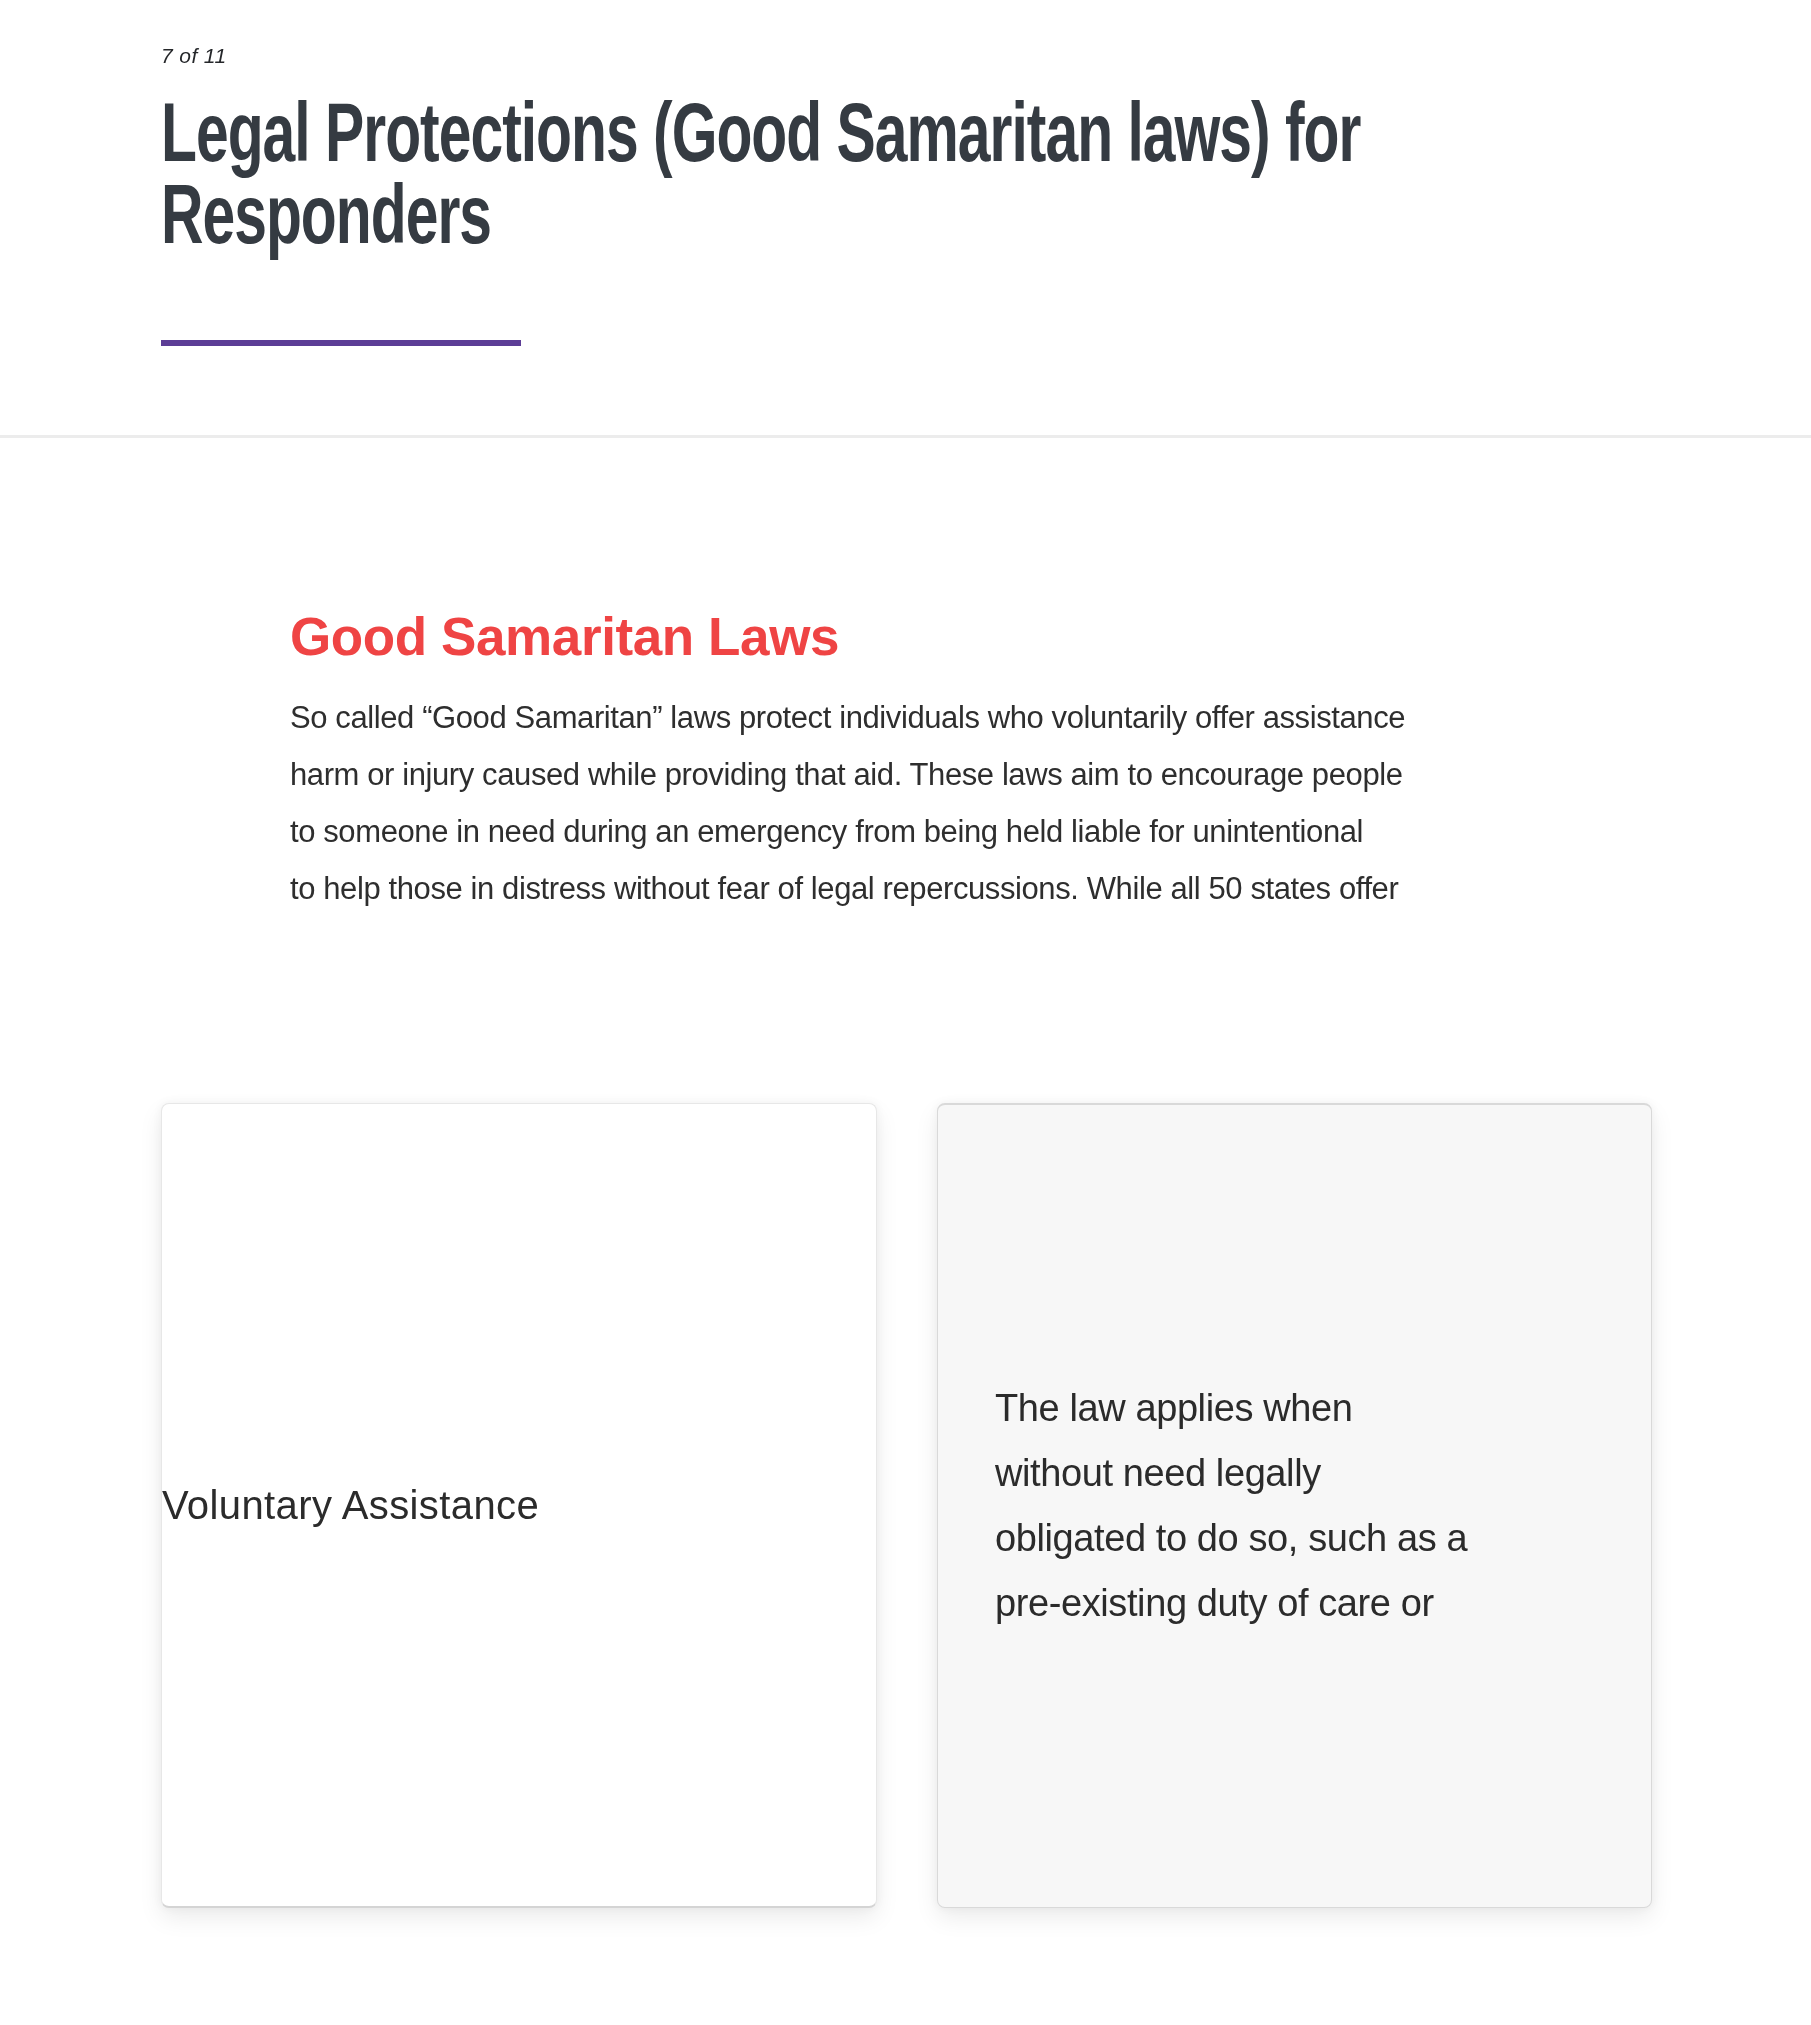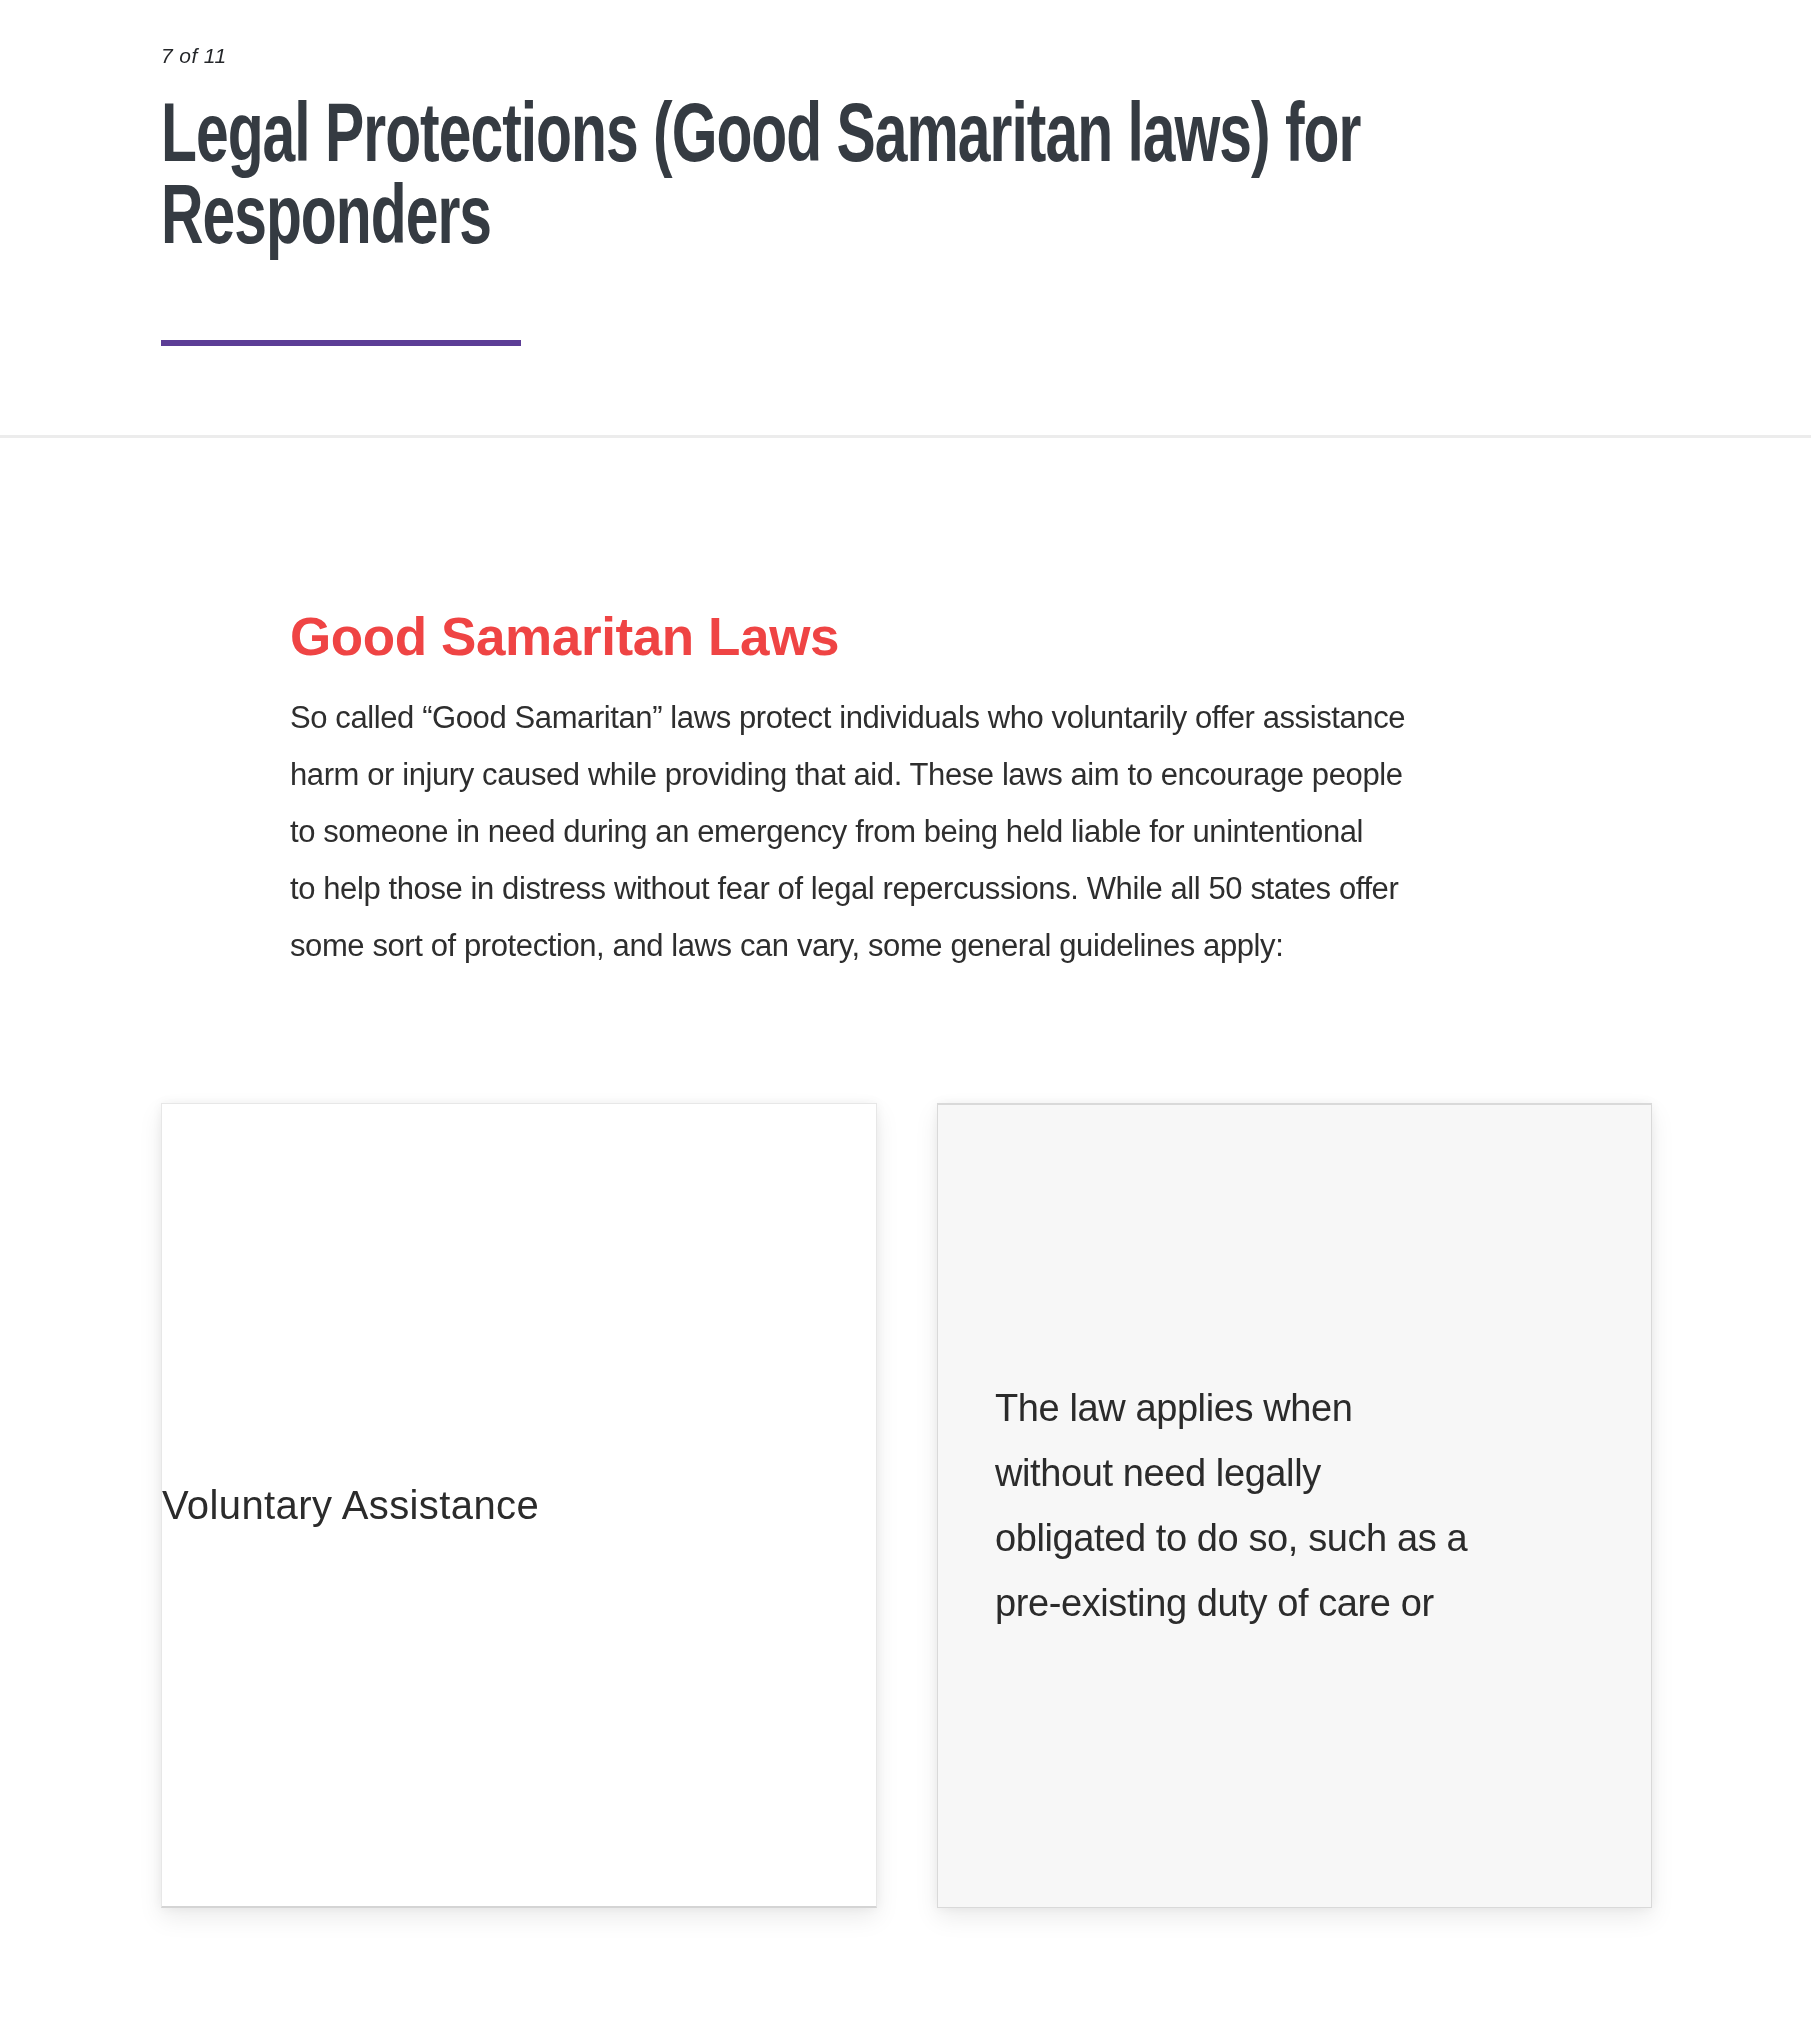--- a/index.html
+++ b/index.html
@@ -71,21 +71,21 @@
     line-height: 57px;
     letter-spacing: -0.4px;
     color: #2e2e2e;
     white-space: nowrap;
   }
   .flashcard {
     position: absolute;
     top: 1103px;
     height: 805px;
     box-sizing: border-box;
-    border-radius: 0;
+    border-radius: 8px;
   }
   .flashcard-front {
     left: 161px;
     width: 716px;
     background: #ffffff;
     border: 1.4px solid #e7e7e7;
     border-bottom: 2.1px solid #d4d4d4;
     box-shadow: 0 10px 23px rgba(0,0,0,0.08), 0 0 10px rgba(0,0,0,0.05);
     display: flex;
     align-items: center;
@@ -146,21 +146,20 @@
 
   <div class="section-divider"></div>
 
   <div class="section-heading">Good Samaritan Laws</div>
 
   <div class="intro-paragraph">
     <div class="para-line">So called “Good Samaritan” laws protect individuals who voluntarily offer assistance</div>
     <div class="para-line">harm or injury caused while providing that aid. These laws aim to encourage people</div>
     <div class="para-line">to someone in need during an emergency from being held liable for unintentional</div>
     <div class="para-line">to help those in distress without fear of legal repercussions. While all 50 states offer</div>
-    <div class="para-line">some sort of protection, and laws can vary, some general guidelines apply:</div>
   </div>
 
   <div class="flashcard flashcard-front">
     <div class="flashcard-front-label">Voluntary Assistance</div>
   </div>
 
   <div class="flashcard flashcard-back">
     <div class="back-line">The law applies when</div>
     <div class="back-line">without need legally</div>
     <div class="back-line">obligated to do so, such as a</div>

